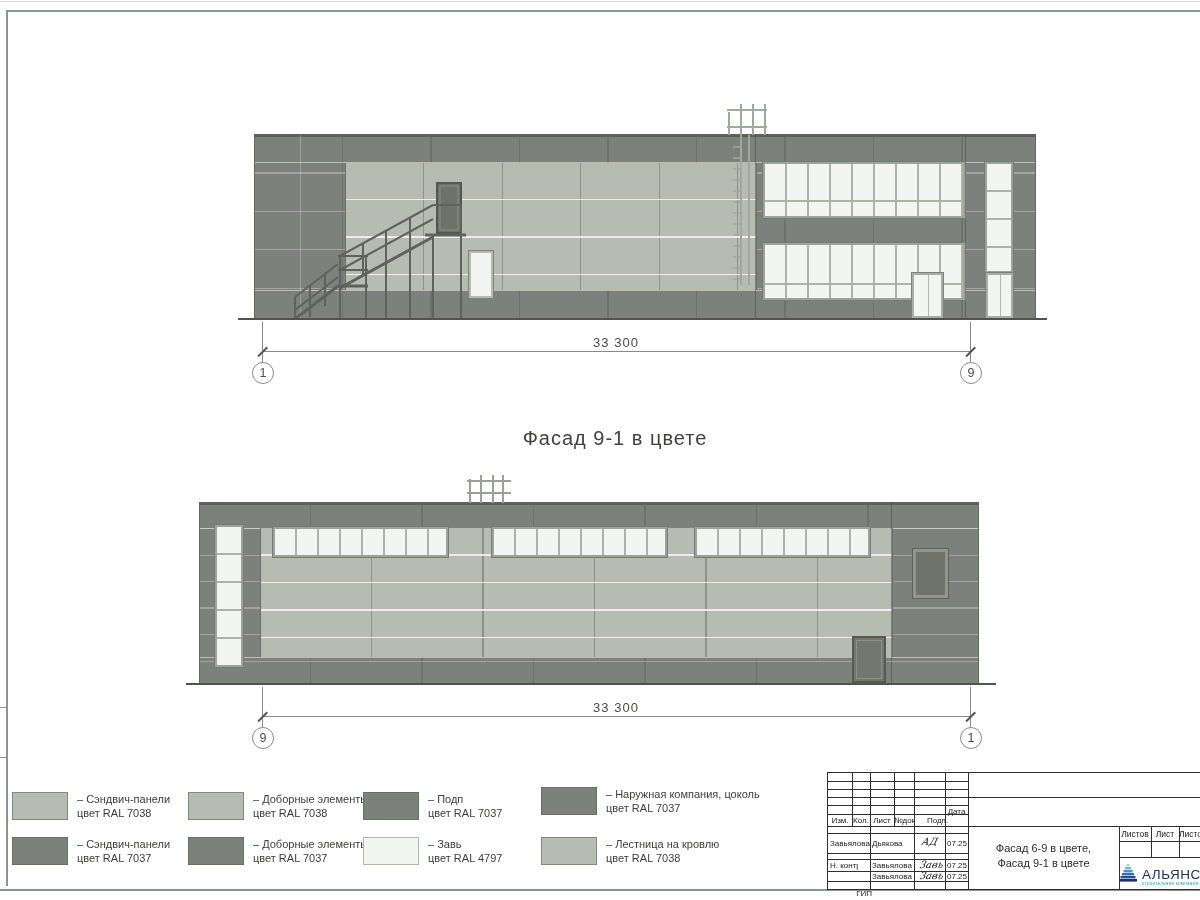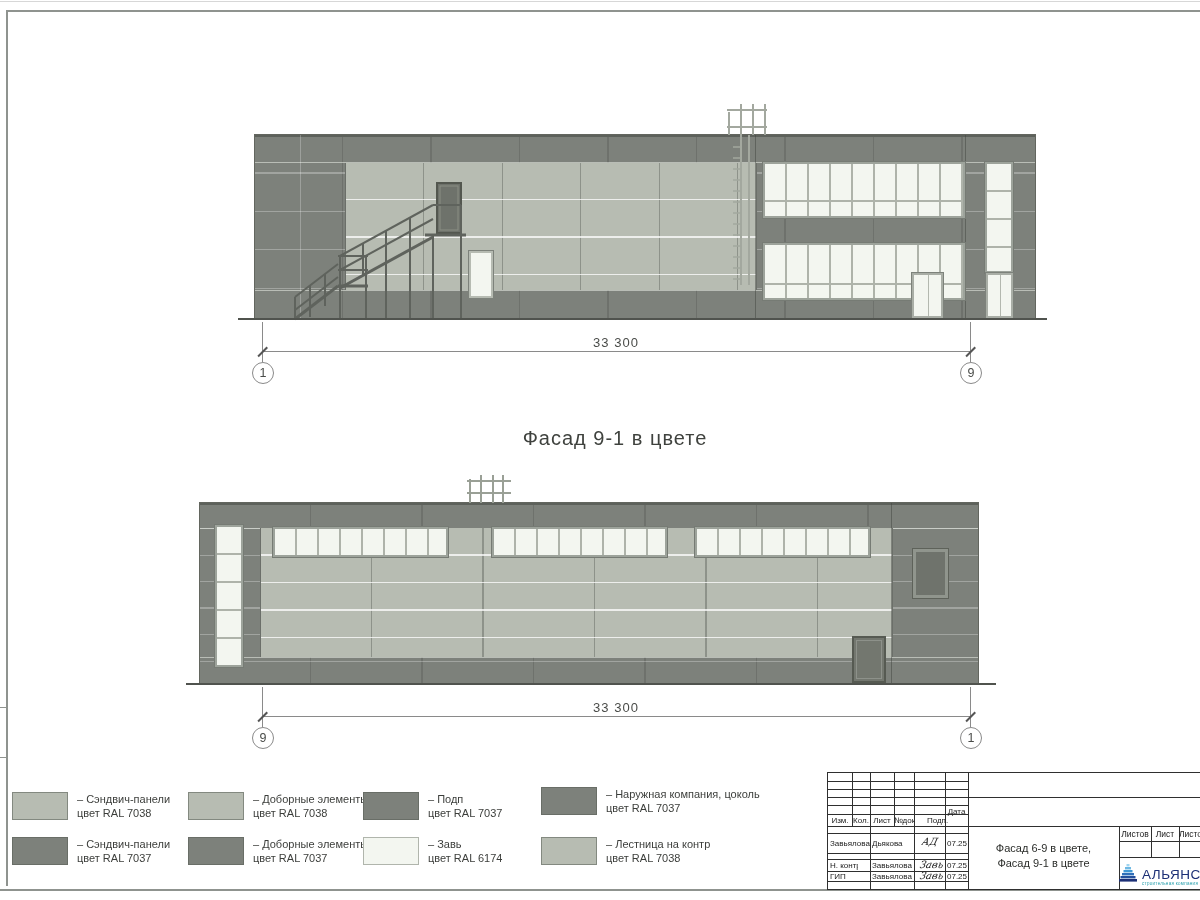--- a/index.html
+++ b/index.html
@@ -247,34 +247,34 @@
     <div class="swatch dark"></div>
     <div class="leg-text">
         <div>– Подп</div>
         <div>цвет RAL 7037</div>
       </div>
   </div>
   <div class="leg-item" style="left:363px;top:837px;">
     <div class="swatch white"></div>
     <div class="leg-text">
         <div>– Завь</div>
-        <div>цвет RAL 6174</div>
+        <div>цвет RAL 4797</div>
       </div>
   </div>
   <div class="leg-item" style="left:541px;top:787px;">
     <div class="swatch dark"></div>
     <div class="leg-text">
         <div>– Наружная компания, цоколь</div>
         <div>цвет RAL 7037</div>
       </div>
   </div>
   <div class="leg-item" style="left:541px;top:837px;">
     <div class="swatch light"></div>
     <div class="leg-text">
-        <div>– Лестница на контр</div>
+        <div>– Лестница на кровлю</div>
         <div>цвет RAL 7038</div>
       </div>
   </div>
 
   <div id="titleblock">
 
     <div class="line" style="left:24px;top:0;width:1px;height:53px;"></div>
     <div class="line" style="left:42px;top:0;width:1px;height:116px;"></div>
     <div class="line" style="left:66px;top:0;width:1px;height:53px;"></div>
     <div class="line" style="left:86px;top:0;width:1px;height:116px;"></div>
@@ -308,21 +308,21 @@
     <div class="tb-cell" style="left:2px;top:66px;width:42px;">Завьялова</div>
     <div class="tb-cell" style="left:44px;top:66px;width:42px;">Дьякова</div>
     <div class="tb-cell sig" style="left:94px;top:63px;width:22px;">АД</div>
     <div class="tb-cell" style="left:119px;top:66px;width:21px;">07.25</div>
 
     <div class="tb-cell" style="left:2px;top:88px;width:28px;">Н. контр.</div>
     <div class="tb-cell" style="left:44px;top:88px;width:42px;">Завьялова</div>
     <div class="tb-cell sig" style="left:92px;top:86px;width:25px;">Завь</div>
     <div class="tb-cell" style="left:119px;top:88px;width:21px;">07.25</div>
 
-    <div class="tb-cell" style="left:2px;top:99px;width:42px;">ГИП</div>
+    <div class="tb-cell" style="left:2px;top:116px;width:42px;text-align:right;">ГИП</div>
     <div class="tb-cell" style="left:44px;top:99px;width:42px;">Завьялова</div>
     <div class="tb-cell sig" style="left:92px;top:97px;width:25px;">Завь</div>
     <div class="tb-cell" style="left:119px;top:99px;width:21px;">07.25</div>
 
     <div class="tb-cell tb-center" style="left:291px;top:56px;width:32px;font-size:8.5px;">Листов</div>
     <div class="tb-cell tb-center" style="left:323px;top:56px;width:28px;font-size:8.5px;">Лист</div>
     <div class="tb-cell tb-center" style="left:351px;top:56px;width:22px;font-size:8.5px;">Листов</div>
 
     <div id="doc-title">
       <div>Фасад 6-9 в цвете,</div>

